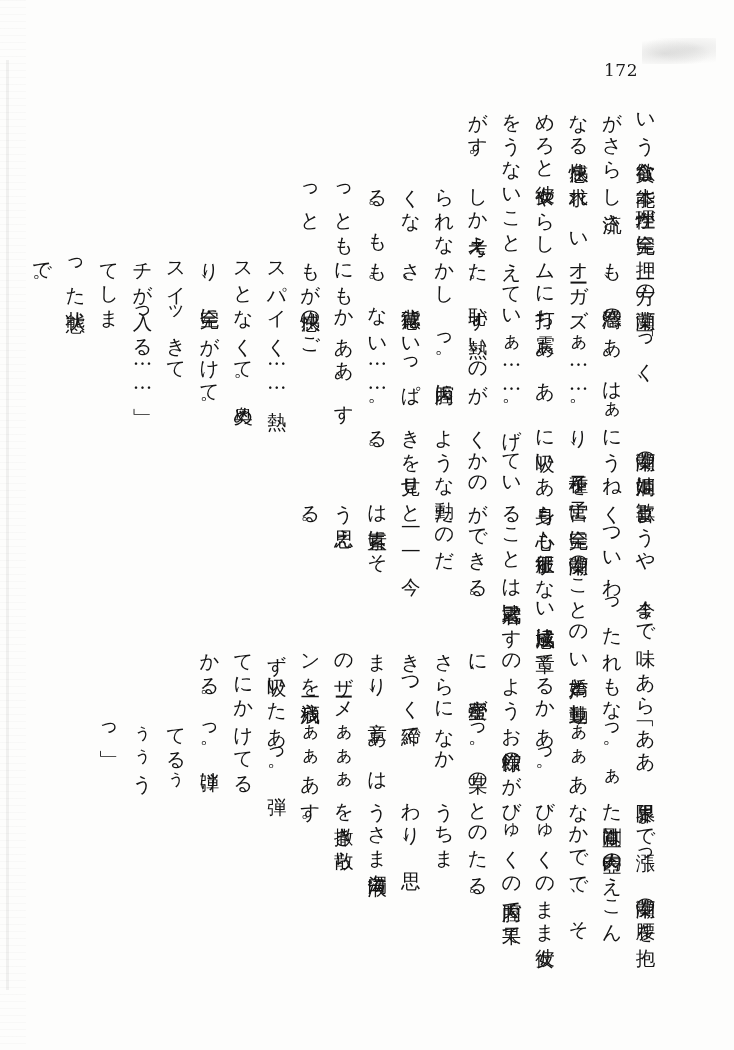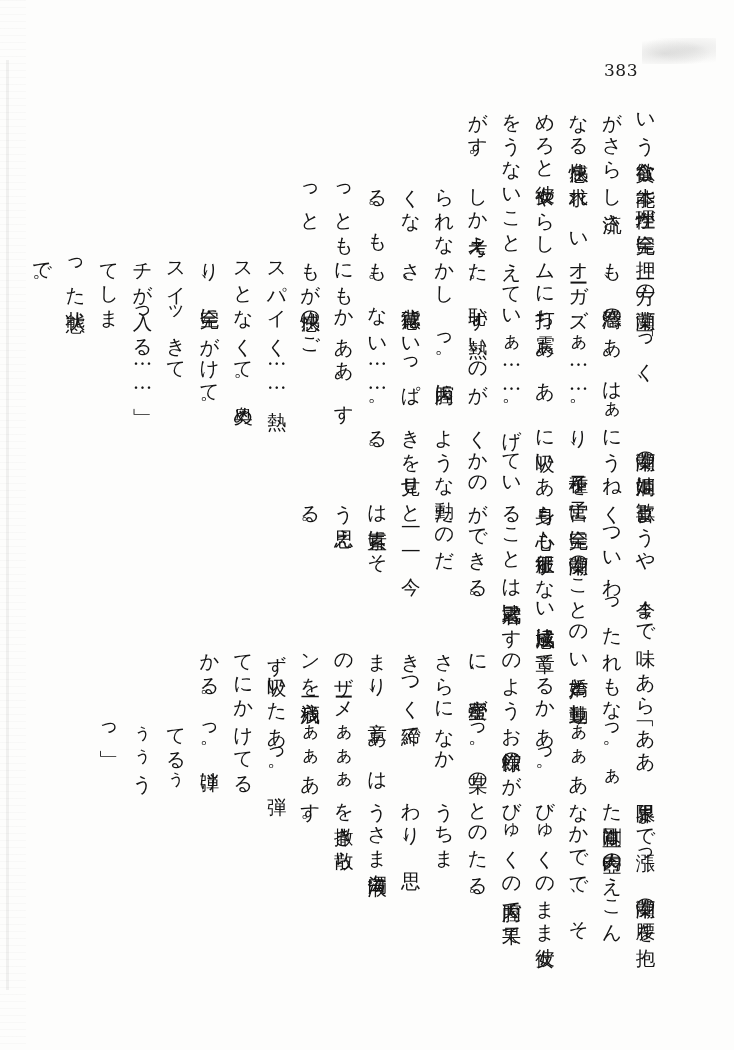--- a/index.html
+++ b/index.html
@@ -109,21 +109,21 @@
 </style>
 </head>
 <body>
 
 <div id="page">
 
   <div class="scan-edge"></div>
   <div class="scan-edge2"></div>
   <div class="smudge"></div>
 
-  <div class="page-number">383</div>
+  <div class="page-number">172</div>
 
   <div class="text-body">
     <p class="para">いう貪欲な本能がさらなる快感を求めろと彼女をうながす。</p>
     <p class="para indent">理性が完全に押し流され、いやらしいことしか考えられなくなる。もっともっと</p>
     <p class="para indent">一方の蘭瀬も、怒濤のオーガズムに打ち震えていた。恥ずかしさ、背徳感も。なにもかもが快感のスパイスとなり、完全にスイッチが入ってしまった状態で。</p>
     <p class="para">「っく、あ、はぁぁ……。あ、あぁ……。熱いのがっ。膣内にいっぱい……。ああ、すごく……熱くて。奥めがけて。きてる……」</p>
     <p class="para indent">蘭瀬の姫洞は歓喜にうねり、子種を子宮に吸いあげていくかのような動きを見せる。</p>
     <p class="para">ようやくついに完全に蘭瀬の身も心も征服することができたのだと——今は素直にそう思える。</p>
     <p class="para indent">今まで味わったことのない達成感に章は武者震いする。</p>
     <p class="para indent">あられもない嬌声と連動してるかのように、蜜壺がさらにきつく締まり、章のザーメンを一滴残らず吸いたてにかかる。</p>

